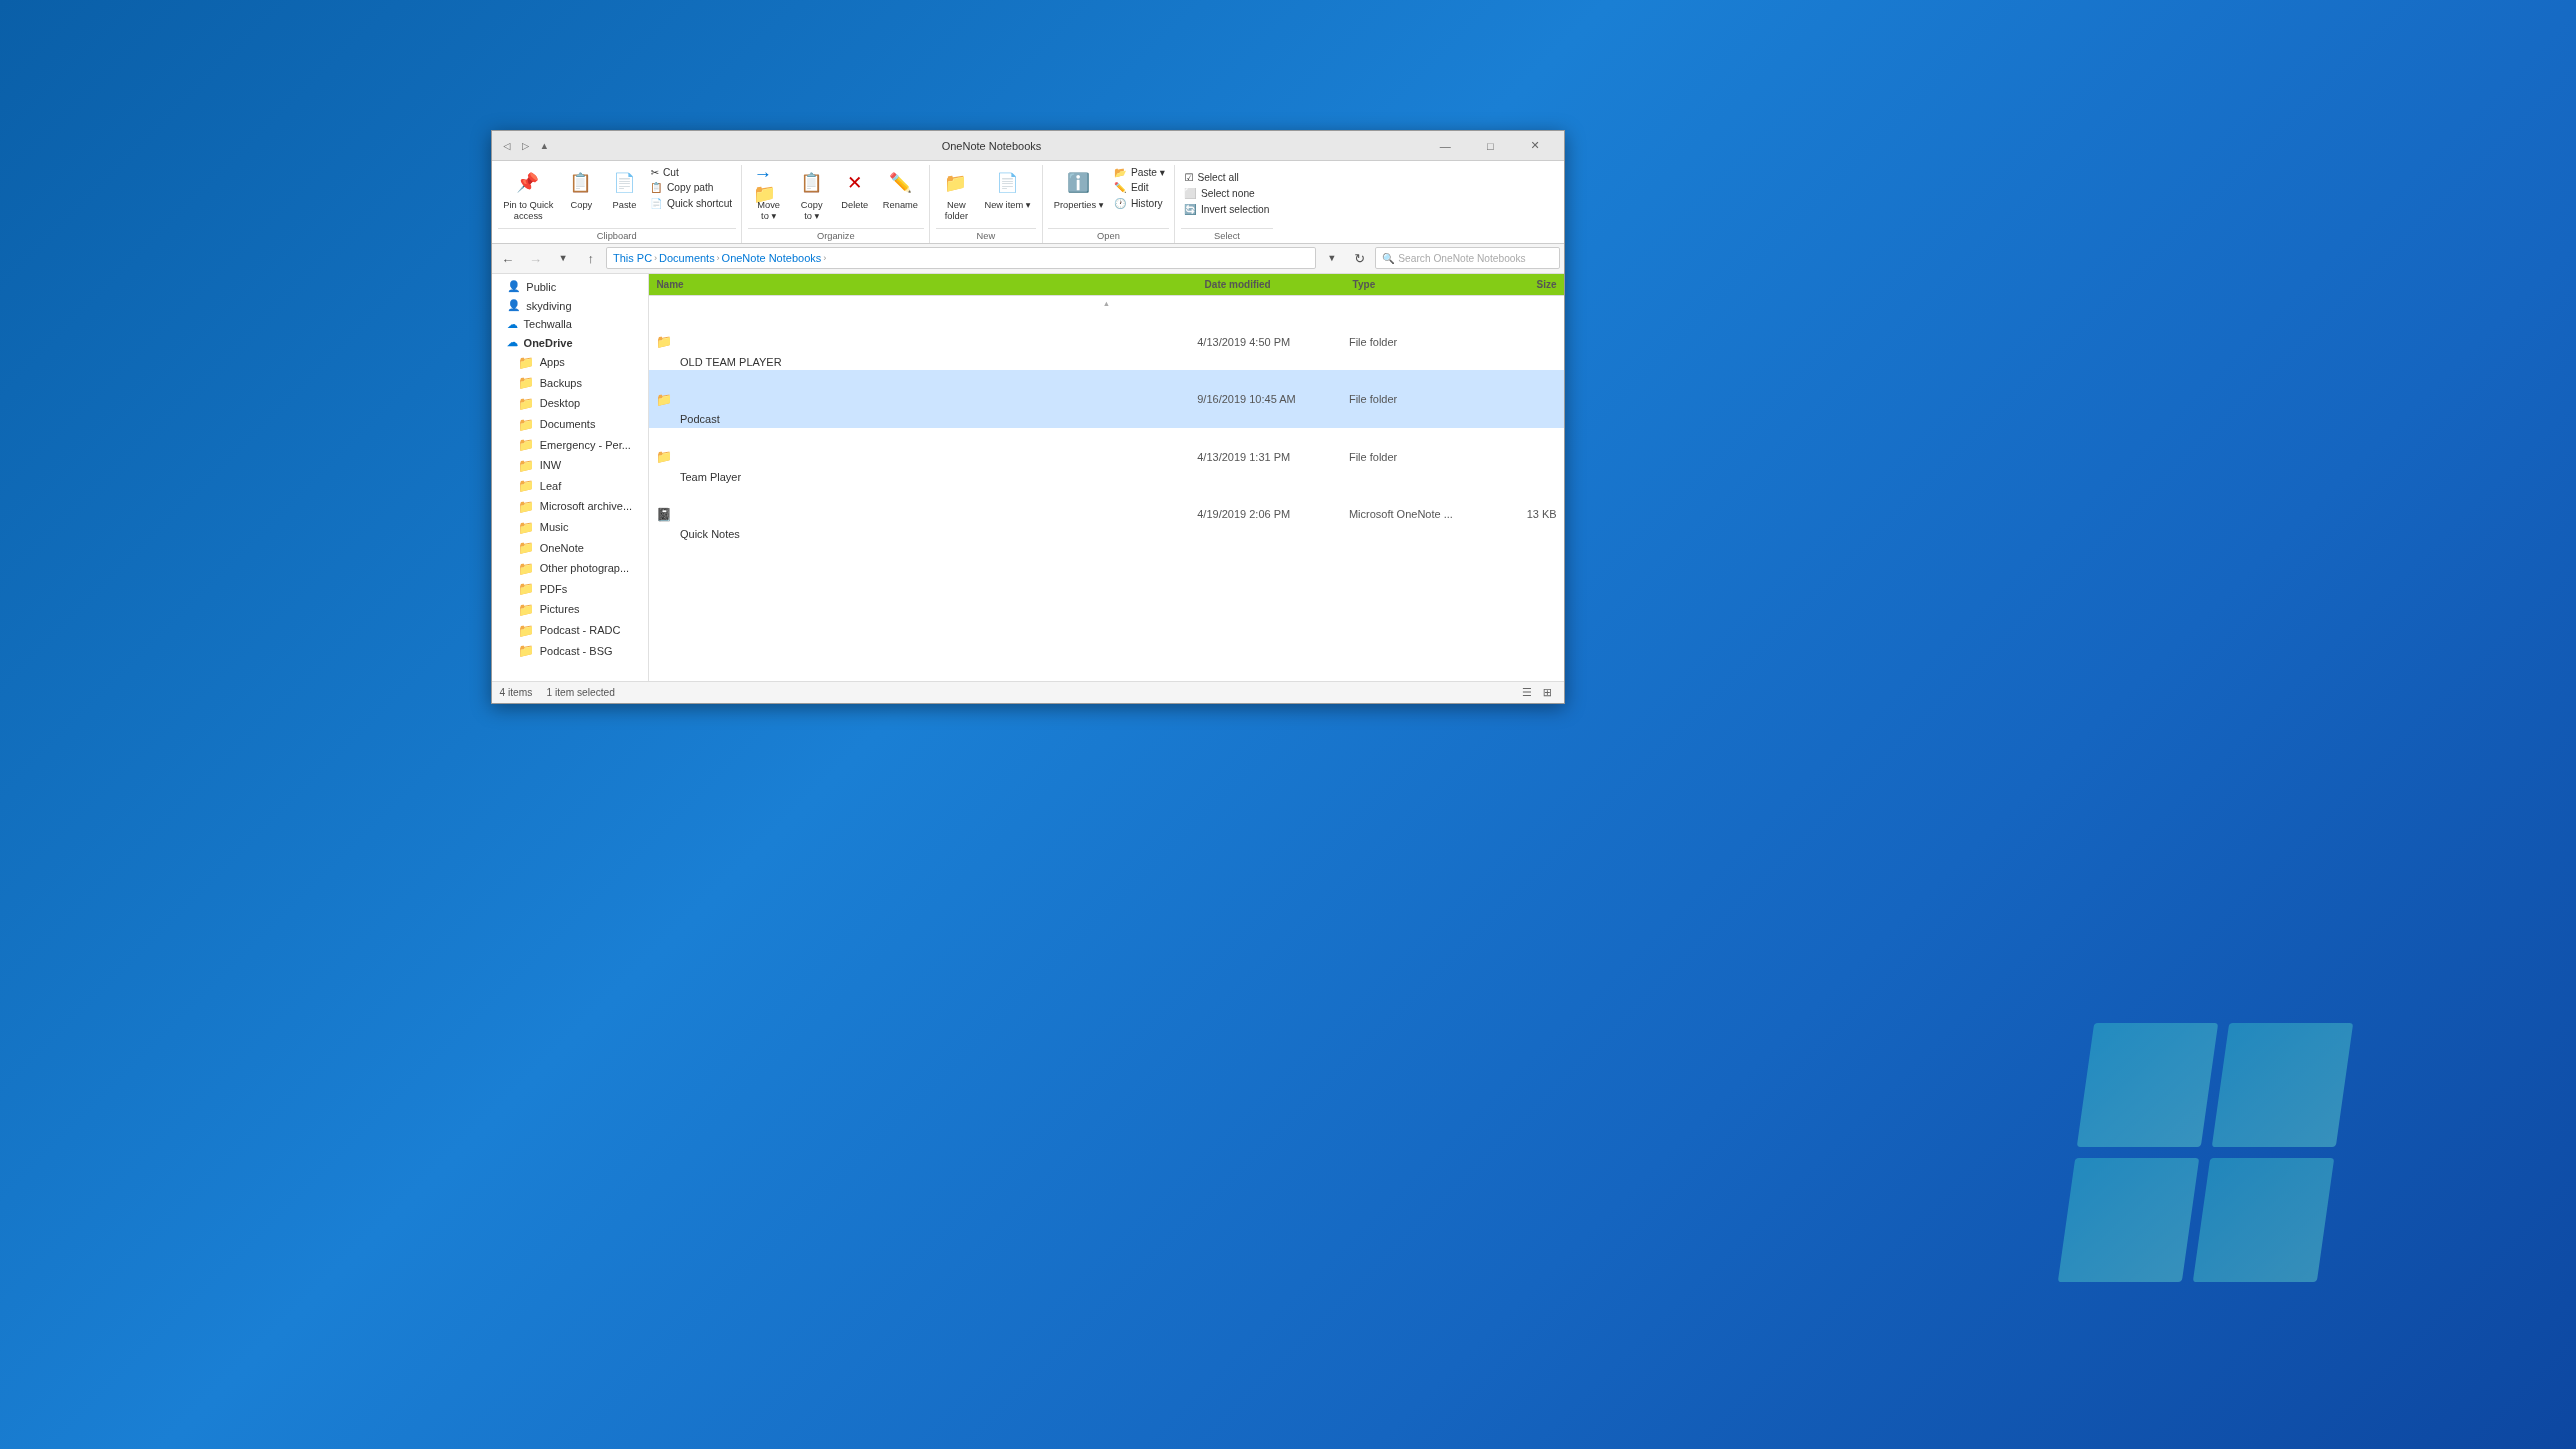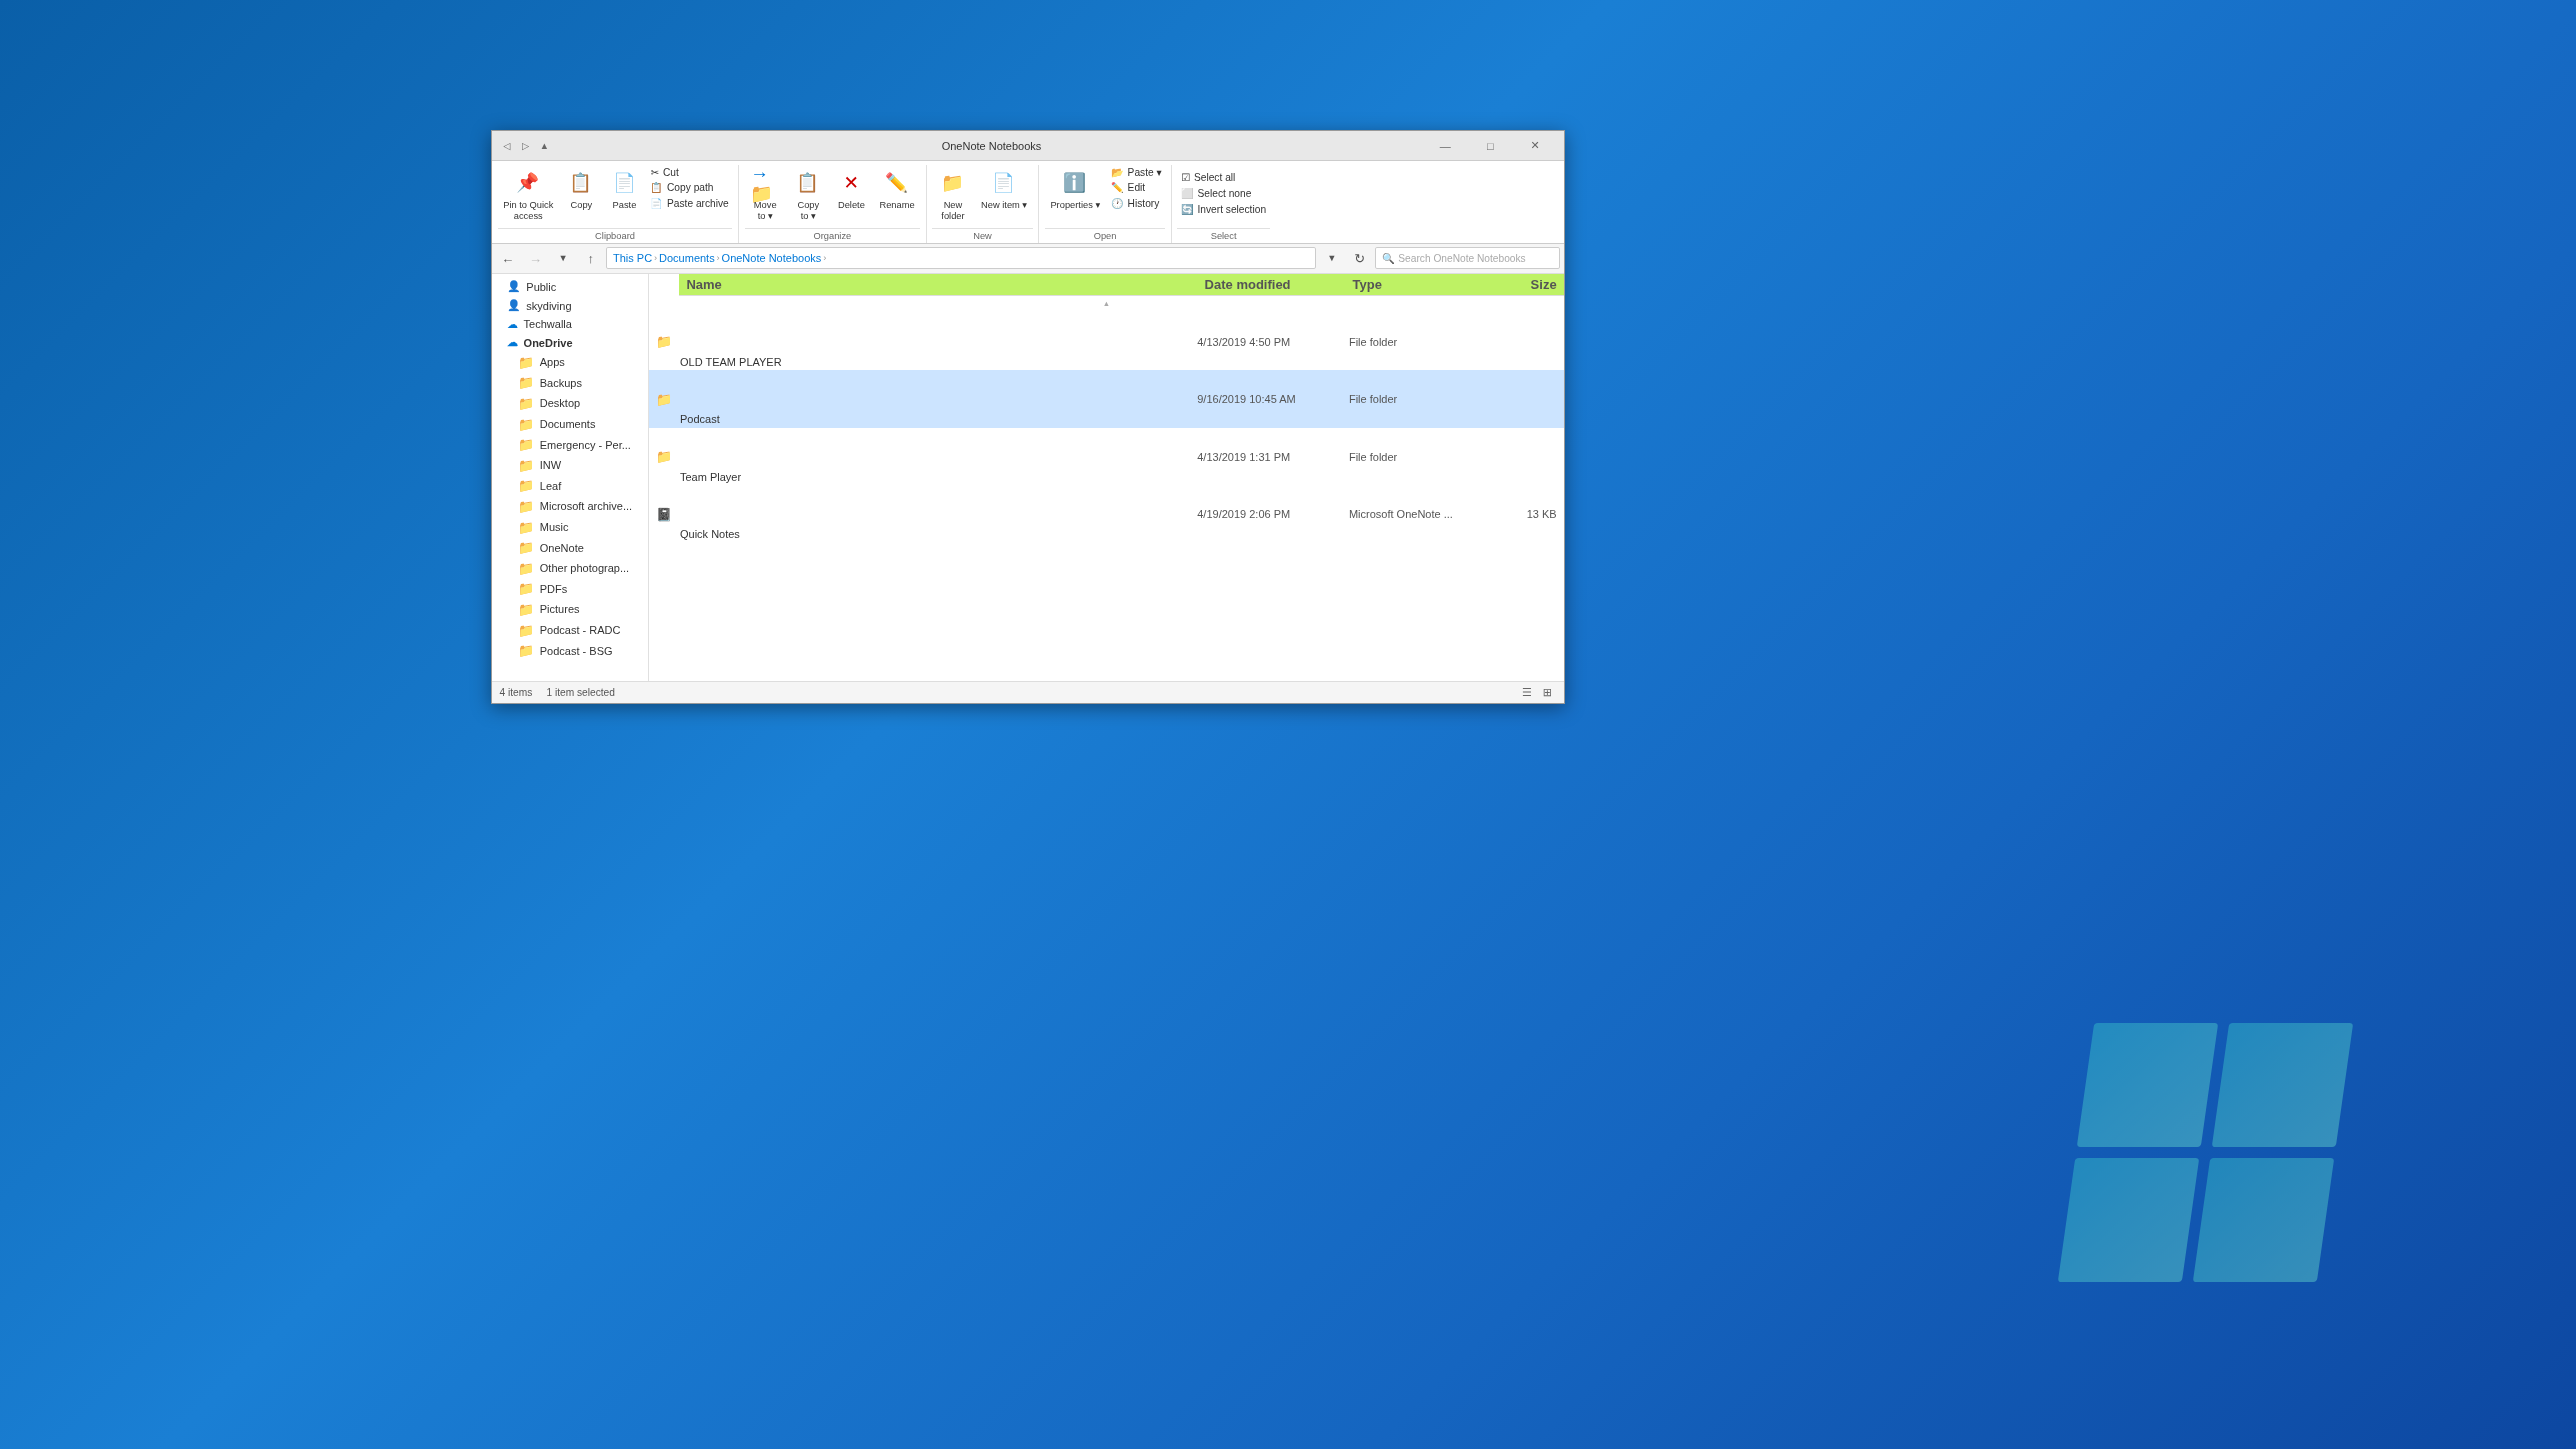--- a/index.html
+++ b/index.html
@@ -314,27 +314,26 @@
       background: white;
       display: flex;
       flex-direction: column;
       overflow: hidden;
     }
     .file-list-header {
       display: flex;
       align-items: center;
       padding: 0 7.4px;
       height: 22px;
-      background: #bef264;
+      background: #84cc16;
       border-bottom: 0.9px solid #ddd;
-      font-size: 13px;
+      font-size: 10px;
       font-weight: 600;
       color: #555;
       flex-shrink: 0;
-      margin-left: 30px;
     }
     .col-name { flex: 2; min-width: 185px; }
     .col-date { width: 148px; }
     .col-type { width: 130px; }
     .col-size { width: 74px; text-align: right; }
     .file-list {
       flex: 1;
       overflow-y: auto;
       padding: 1.9px 0;
     }
@@ -447,21 +446,21 @@
           <div class="ribbon-small-item">
             <span>✂</span>
             <span>Cut</span>
           </div>
           <div class="ribbon-small-item">
             <span>📋</span>
             <span>Copy path</span>
           </div>
           <div class="ribbon-small-item">
             <span>📄</span>
-            <span>Paste archive</span>
+            <span>Quick shortcut</span>
           </div>
         </div>
       </div>
       <div class="ribbon-group-label">Clipboard</div>
     </div>
 
     <div class="ribbon-group">
       <div class="ribbon-items">
         <div class="ribbon-item">
           <div class="ribbon-icon" style="color:#0078d7;">→📁</div>

